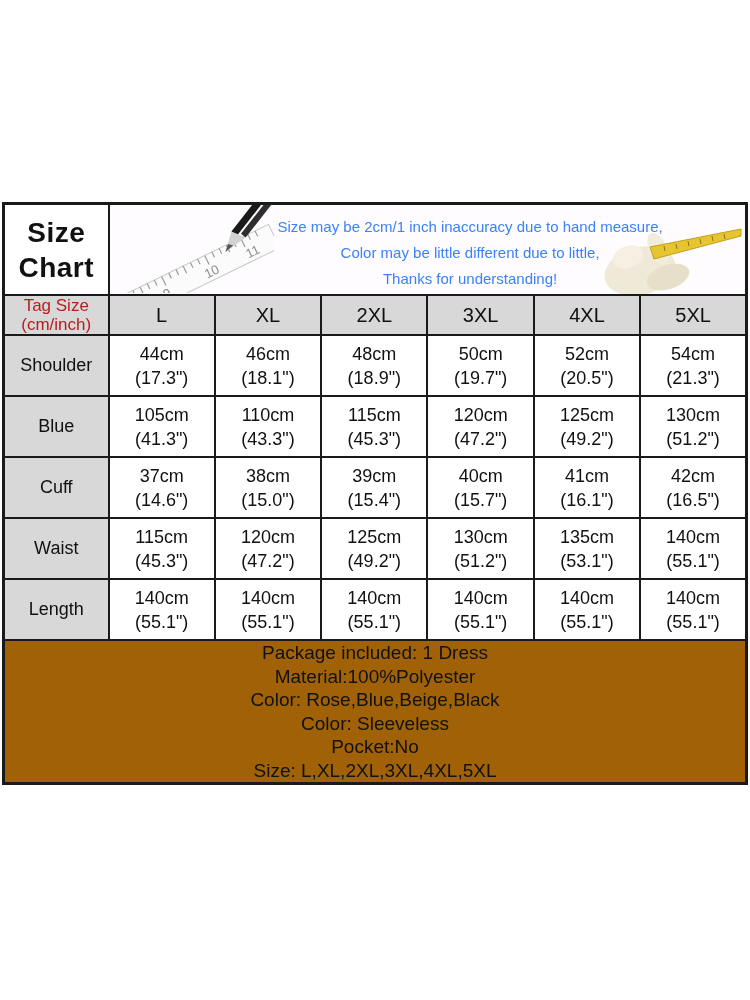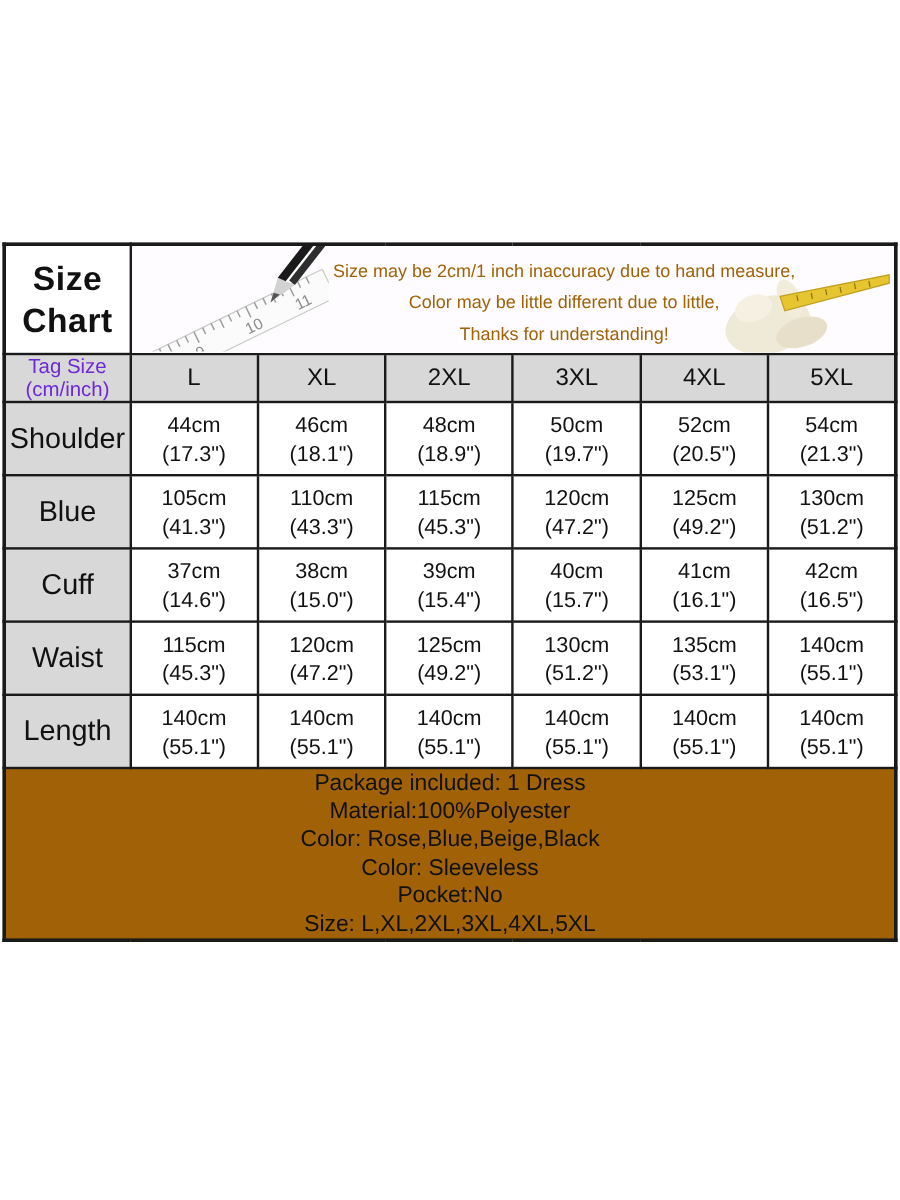--- a/index.html
+++ b/index.html
@@ -22,33 +22,33 @@
   .title-cell{
     background:#ffffff;font-weight:bold;font-size:28px;line-height:1.25;
     letter-spacing:.5px;
   }
   .banner-cell{
     background:#fefcfe;position:relative;height:89px;overflow:hidden;
     text-align:left;vertical-align:top;
   }
   .banner-notes{
     position:absolute;left:168px;top:9px;
-    font-size:15px;line-height:26px;color:#a16207;white-space:nowrap;
+    font-size:15px;line-height:26px;color:#3b82f6;white-space:nowrap;
   }
   .banner-art-left{position:absolute;left:2px;top:0;}
   .banner-art-right{position:absolute;right:2px;top:14px;}
   .tag-cell{
-    background:#d8d8d8;color:#6d28d9;font-size:17px;line-height:19px;
+    background:#d8d8d8;color:#b91c1c;font-size:17px;line-height:19px;
     height:38px;
   }
   .head-cell{
     background:#d8d8d8;font-size:20px;height:38px;
   }
   .label-cell{
-    background:#d8d8d8;font-size:24px;height:59px;
+    background:#d8d8d8;font-size:18px;height:59px;
   }
   .val-cell{
     background:#ffffff;font-size:18px;line-height:24px;height:59px;border-radius:27px;
   }
   .footer-cell{
     background:#a16207;text-align:left;vertical-align:top;
     padding:5px 8px 7px 8px;font-size:19px;line-height:23.5px;
   }
   .footer-cell div{white-space:nowrap;}
 </style>

